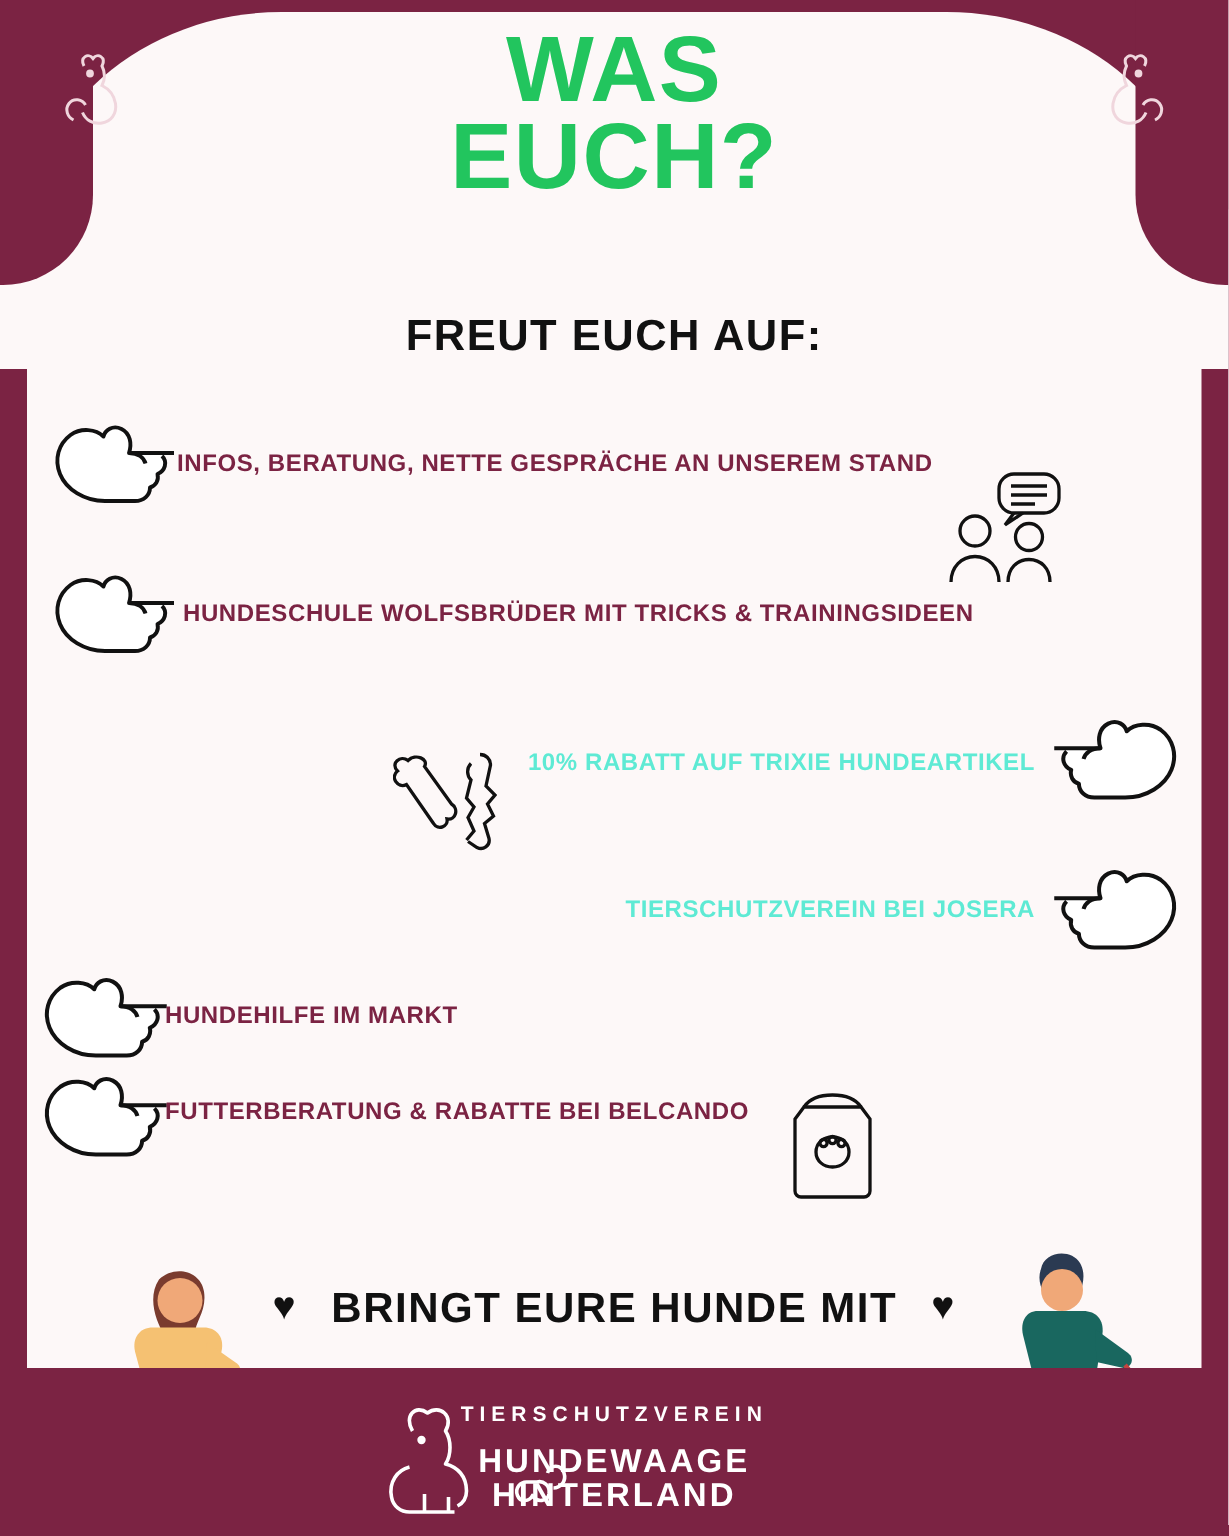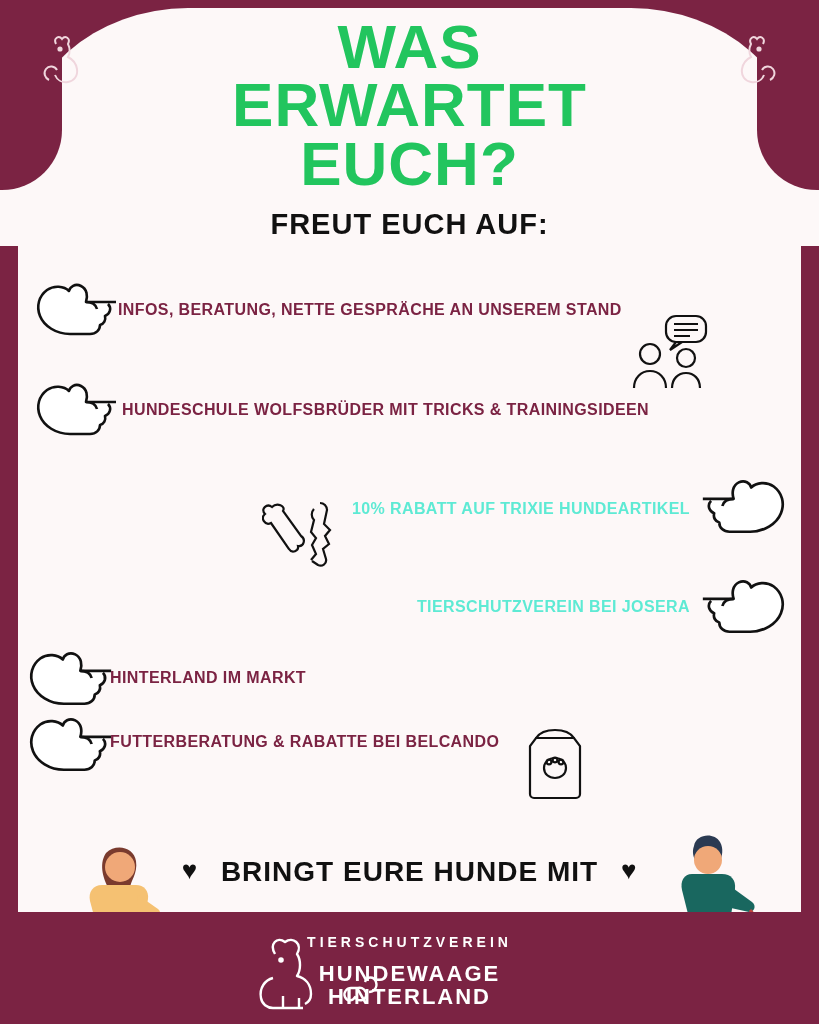--- a/index.html
+++ b/index.html
@@ -169,21 +169,20 @@
   <div class="corner-dog r">
     <svg width="62" height="62" viewBox="0 0 62 62" fill="none" stroke="#f0d6dd" stroke-width="2">
       <path d="M42 14c3-6-3-9-6-5-3-4-9-1-6 5-2 4-2 9 0 13-4 2-8 6-9 12-1 7 3 12 9 13 6 1 11-2 13-7"></path>
       <path d="M49 50c4-2 6-7 3-11-3-4-9-3-11 1"></path>
       <circle cx="38" cy="19" r="1.6" fill="#f0d6dd"></circle>
     </svg>
   </div>
 
   <div class="title">
     <span>WAS</span>
-    <span>ERWARTET</span>
     <span>EUCH?</span>
   </div>
 
   <div class="subtitle">FREUT EUCH AUF:</div>
 
   <div class="hand" style="left:30px; top:272px;">
     <svg width="88" height="72" viewBox="0 0 88 72" fill="#fff" stroke="#111" stroke-width="2.6" stroke-linejoin="round">
       <path d="M86 30 L56 30 C58 24 57 17 51 14 C45 11 40 15 39 19 C34 14 24 13 17 18 C9 24 6 34 10 44 C14 54 26 62 40 62 L60 62 C66 62 70 58 70 53 C74 52 76 48 75 44 C80 42 82 36 78 32"></path>
       <path d="M56 30 C62 30 66 33 67 37" fill="none"></path>
     </svg>
@@ -233,21 +232,21 @@
       <path d="M56 30 C62 30 66 33 67 37" fill="none"></path>
     </svg>
   </div>
 
   <div class="hand" style="left:22px; top:640px;">
     <svg width="92" height="74" viewBox="0 0 88 72" fill="#fff" stroke="#111" stroke-width="2.6" stroke-linejoin="round">
       <path d="M86 30 L56 30 C58 24 57 17 51 14 C45 11 40 15 39 19 C34 14 24 13 17 18 C9 24 6 34 10 44 C14 54 26 62 40 62 L60 62 C66 62 70 58 70 53 C74 52 76 48 75 44 C80 42 82 36 78 32"></path>
       <path d="M56 30 C62 30 66 33 67 37" fill="none"></path>
     </svg>
   </div>
-  <div class="item" style="left:110px; top:666px; width:420px;">HINTERLAND IM MARKT</div>
+  <div class="item" style="left:110px; top:666px; width:420px;">HUNDEHILFE IM MARKT</div>
 
   <div class="hand" style="left:22px; top:706px;">
     <svg width="92" height="74" viewBox="0 0 88 72" fill="#fff" stroke="#111" stroke-width="2.6" stroke-linejoin="round">
       <path d="M86 30 L56 30 C58 24 57 17 51 14 C45 11 40 15 39 19 C34 14 24 13 17 18 C9 24 6 34 10 44 C14 54 26 62 40 62 L60 62 C66 62 70 58 70 53 C74 52 76 48 75 44 C80 42 82 36 78 32"></path>
       <path d="M56 30 C62 30 66 33 67 37" fill="none"></path>
     </svg>
   </div>
   <div class="item" style="left:110px; top:730px; width:400px;">FUTTERBERATUNG &amp; RABATTE BEI BELCANDO</div>
 
   <div class="deco" style="left:520px; top:722px;">

